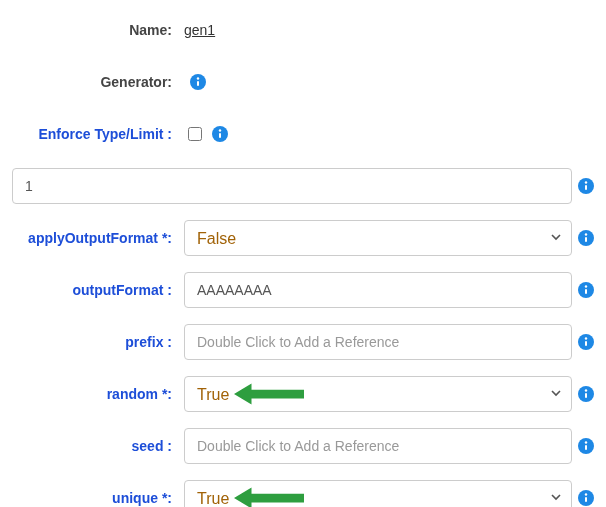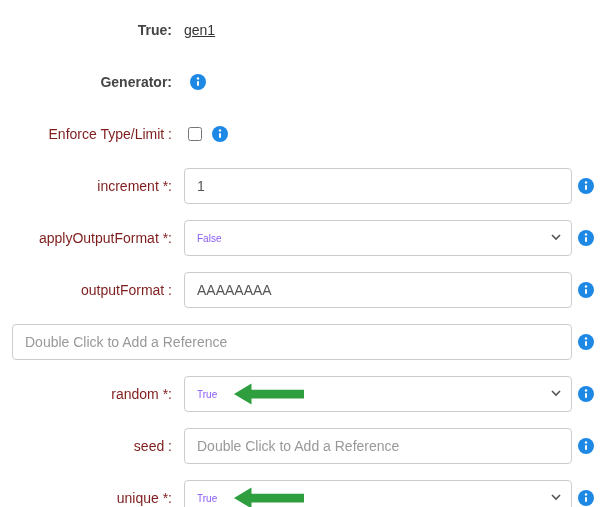--- a/index.html
+++ b/index.html
@@ -15,21 +15,22 @@
   .form-row {
     display: flex;
     align-items: center;
     margin-bottom: 16px;
     min-height: 36px;
   }
   .label-col {
     width: 172px;
     text-align: right;
     padding-right: 12px;
-    color: #7f1d1d;
+    color: #1d4ed8;
+    font-weight: bold;
   }
   .label-col.bold { font-weight: 700; color:#444; }
   .field-col {
     flex: 1;
     display: flex;
     align-items: center;
     position: relative;
   }
   .plain-value { color:#333;text-decoration:underline; }
   .form-control {
@@ -46,22 +47,22 @@
   }
   .select-wrap {
     flex: 1;
     position: relative;
     margin-right: 6px;
   }
   .select-wrap select {
     width: 100%;
     height: 36px;
     padding: 6px 16px 6px 12px;
-    font-size: 10px;
-    color: #8b5cf6;
+    font-size: 16px;
+    color: #a16207;
     background: #fff;
     border: 1px solid #ccc;
     border-radius: 4px;
     -webkit-appearance: none;
     appearance: none;
   }
   .select-caret {
     position: absolute;
     right: 10px;
     top: 50%;
@@ -94,21 +95,21 @@
     <symbol id="chev-down" viewBox="0 0 12 12">
       <path d="M2 4 L6 8 L10 4" fill="none" stroke="#555" stroke-width="1.6"></path>
     </symbol>
     <symbol id="green-arrow" viewBox="0 0 80 24">
       <polygon points="0,12 20,0 20,7 80,7 80,17 20,17 20,24" fill="#2e9e3f"></polygon>
     </symbol>
   </defs>
 </svg>
 
 <div class="form-row">
-  <div class="label-col bold">True:</div>
+  <div class="label-col bold">Name:</div>
   <div class="field-col">
     <span class="plain-value">gen1</span>
   </div>
 </div>
 
 <div class="form-row">
   <div class="label-col bold">Generator:</div>
   <div class="field-col">
     <span class="info-inline">
       <svg width="16" height="16">
@@ -124,21 +125,20 @@
     <input type="checkbox" class="checkbox" style="">
     <span class="info-inline" style="margin-left:2px">
       <svg width="16" height="16">
           <use href="#info-circle"></use>
         </svg>
     </span>
   </div>
 </div>
 
 <div class="form-row">
-  <div class="label-col">increment *:</div>
   <div class="field-col">
     <input class="form-control" value="1" style="">
     <span class="info-trail">
       <svg width="16" height="16">
           <use href="#info-circle"></use>
         </svg>
     </span>
   </div>
 </div>
 
@@ -169,20 +169,21 @@
     <input class="form-control" value="AAAAAAAA" style="">
     <span class="info-trail">
       <svg width="16" height="16">
           <use href="#info-circle"></use>
         </svg>
     </span>
   </div>
 </div>
 
 <div class="form-row">
+  <div class="label-col">prefix :</div>
   <div class="field-col">
     <input class="form-control" placeholder="Double Click to Add a Reference" style="">
     <span class="info-trail">
       <svg width="16" height="16">
           <use href="#info-circle"></use>
         </svg>
     </span>
   </div>
 </div>
 

